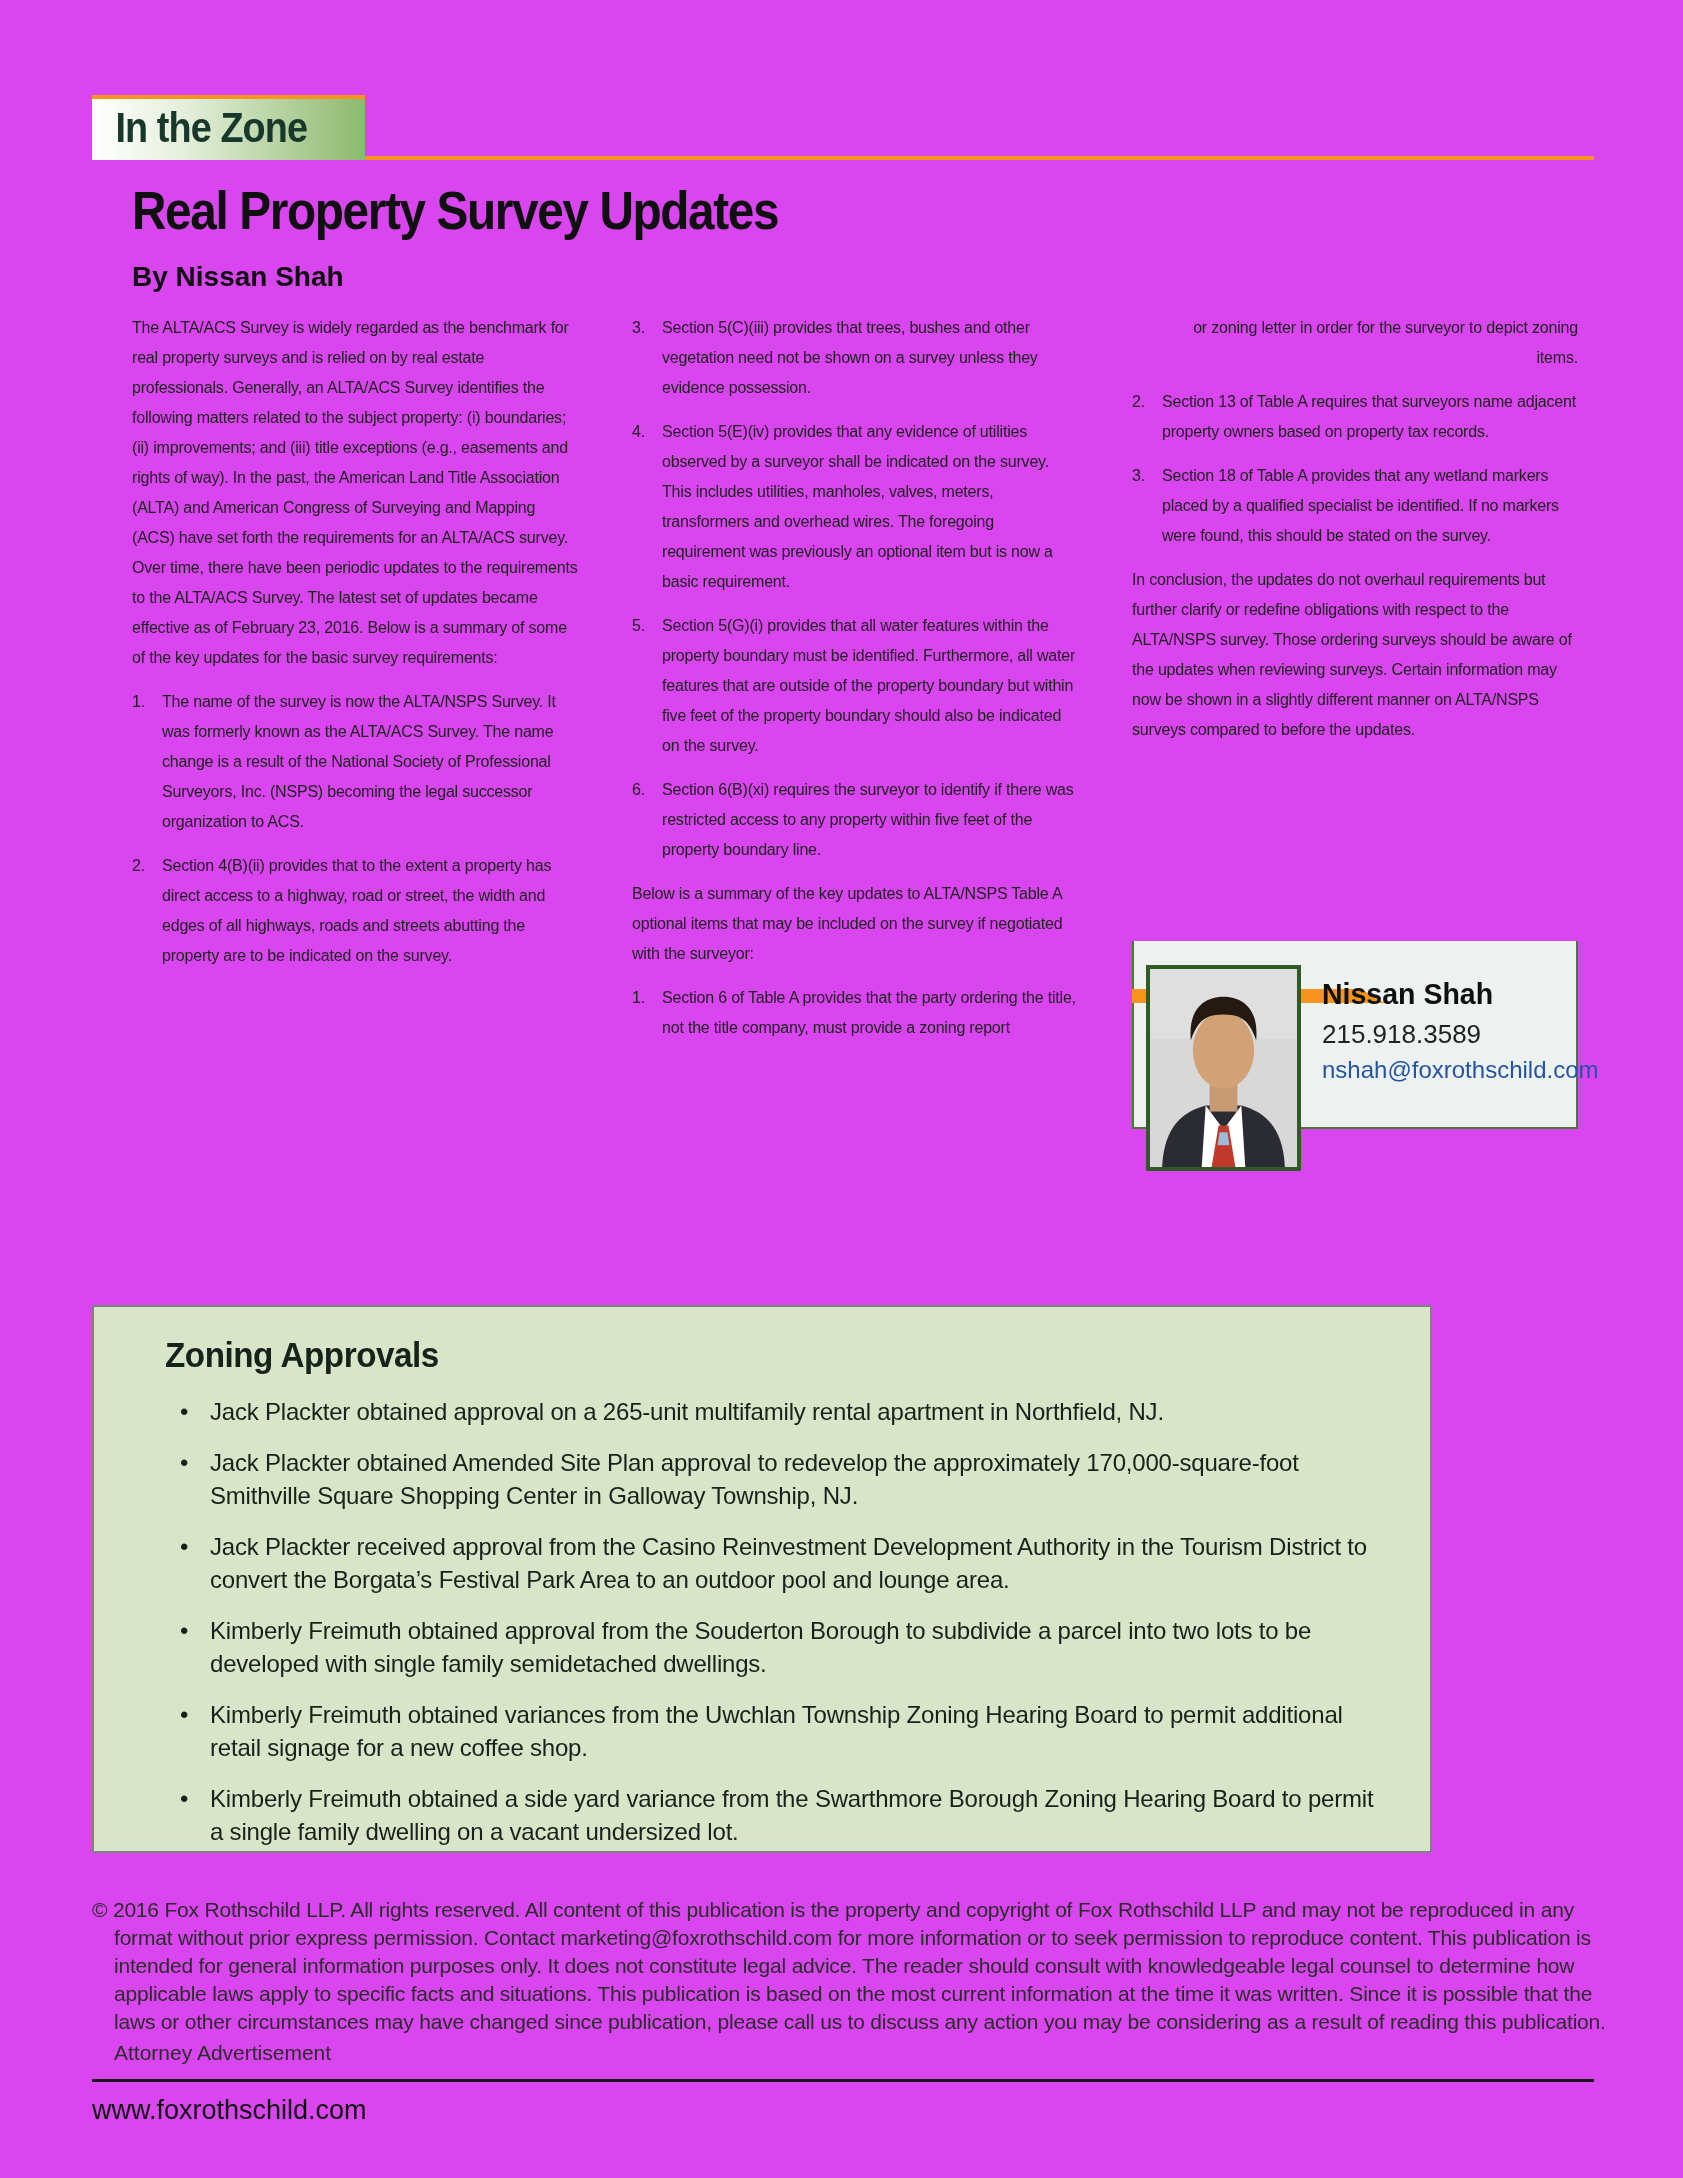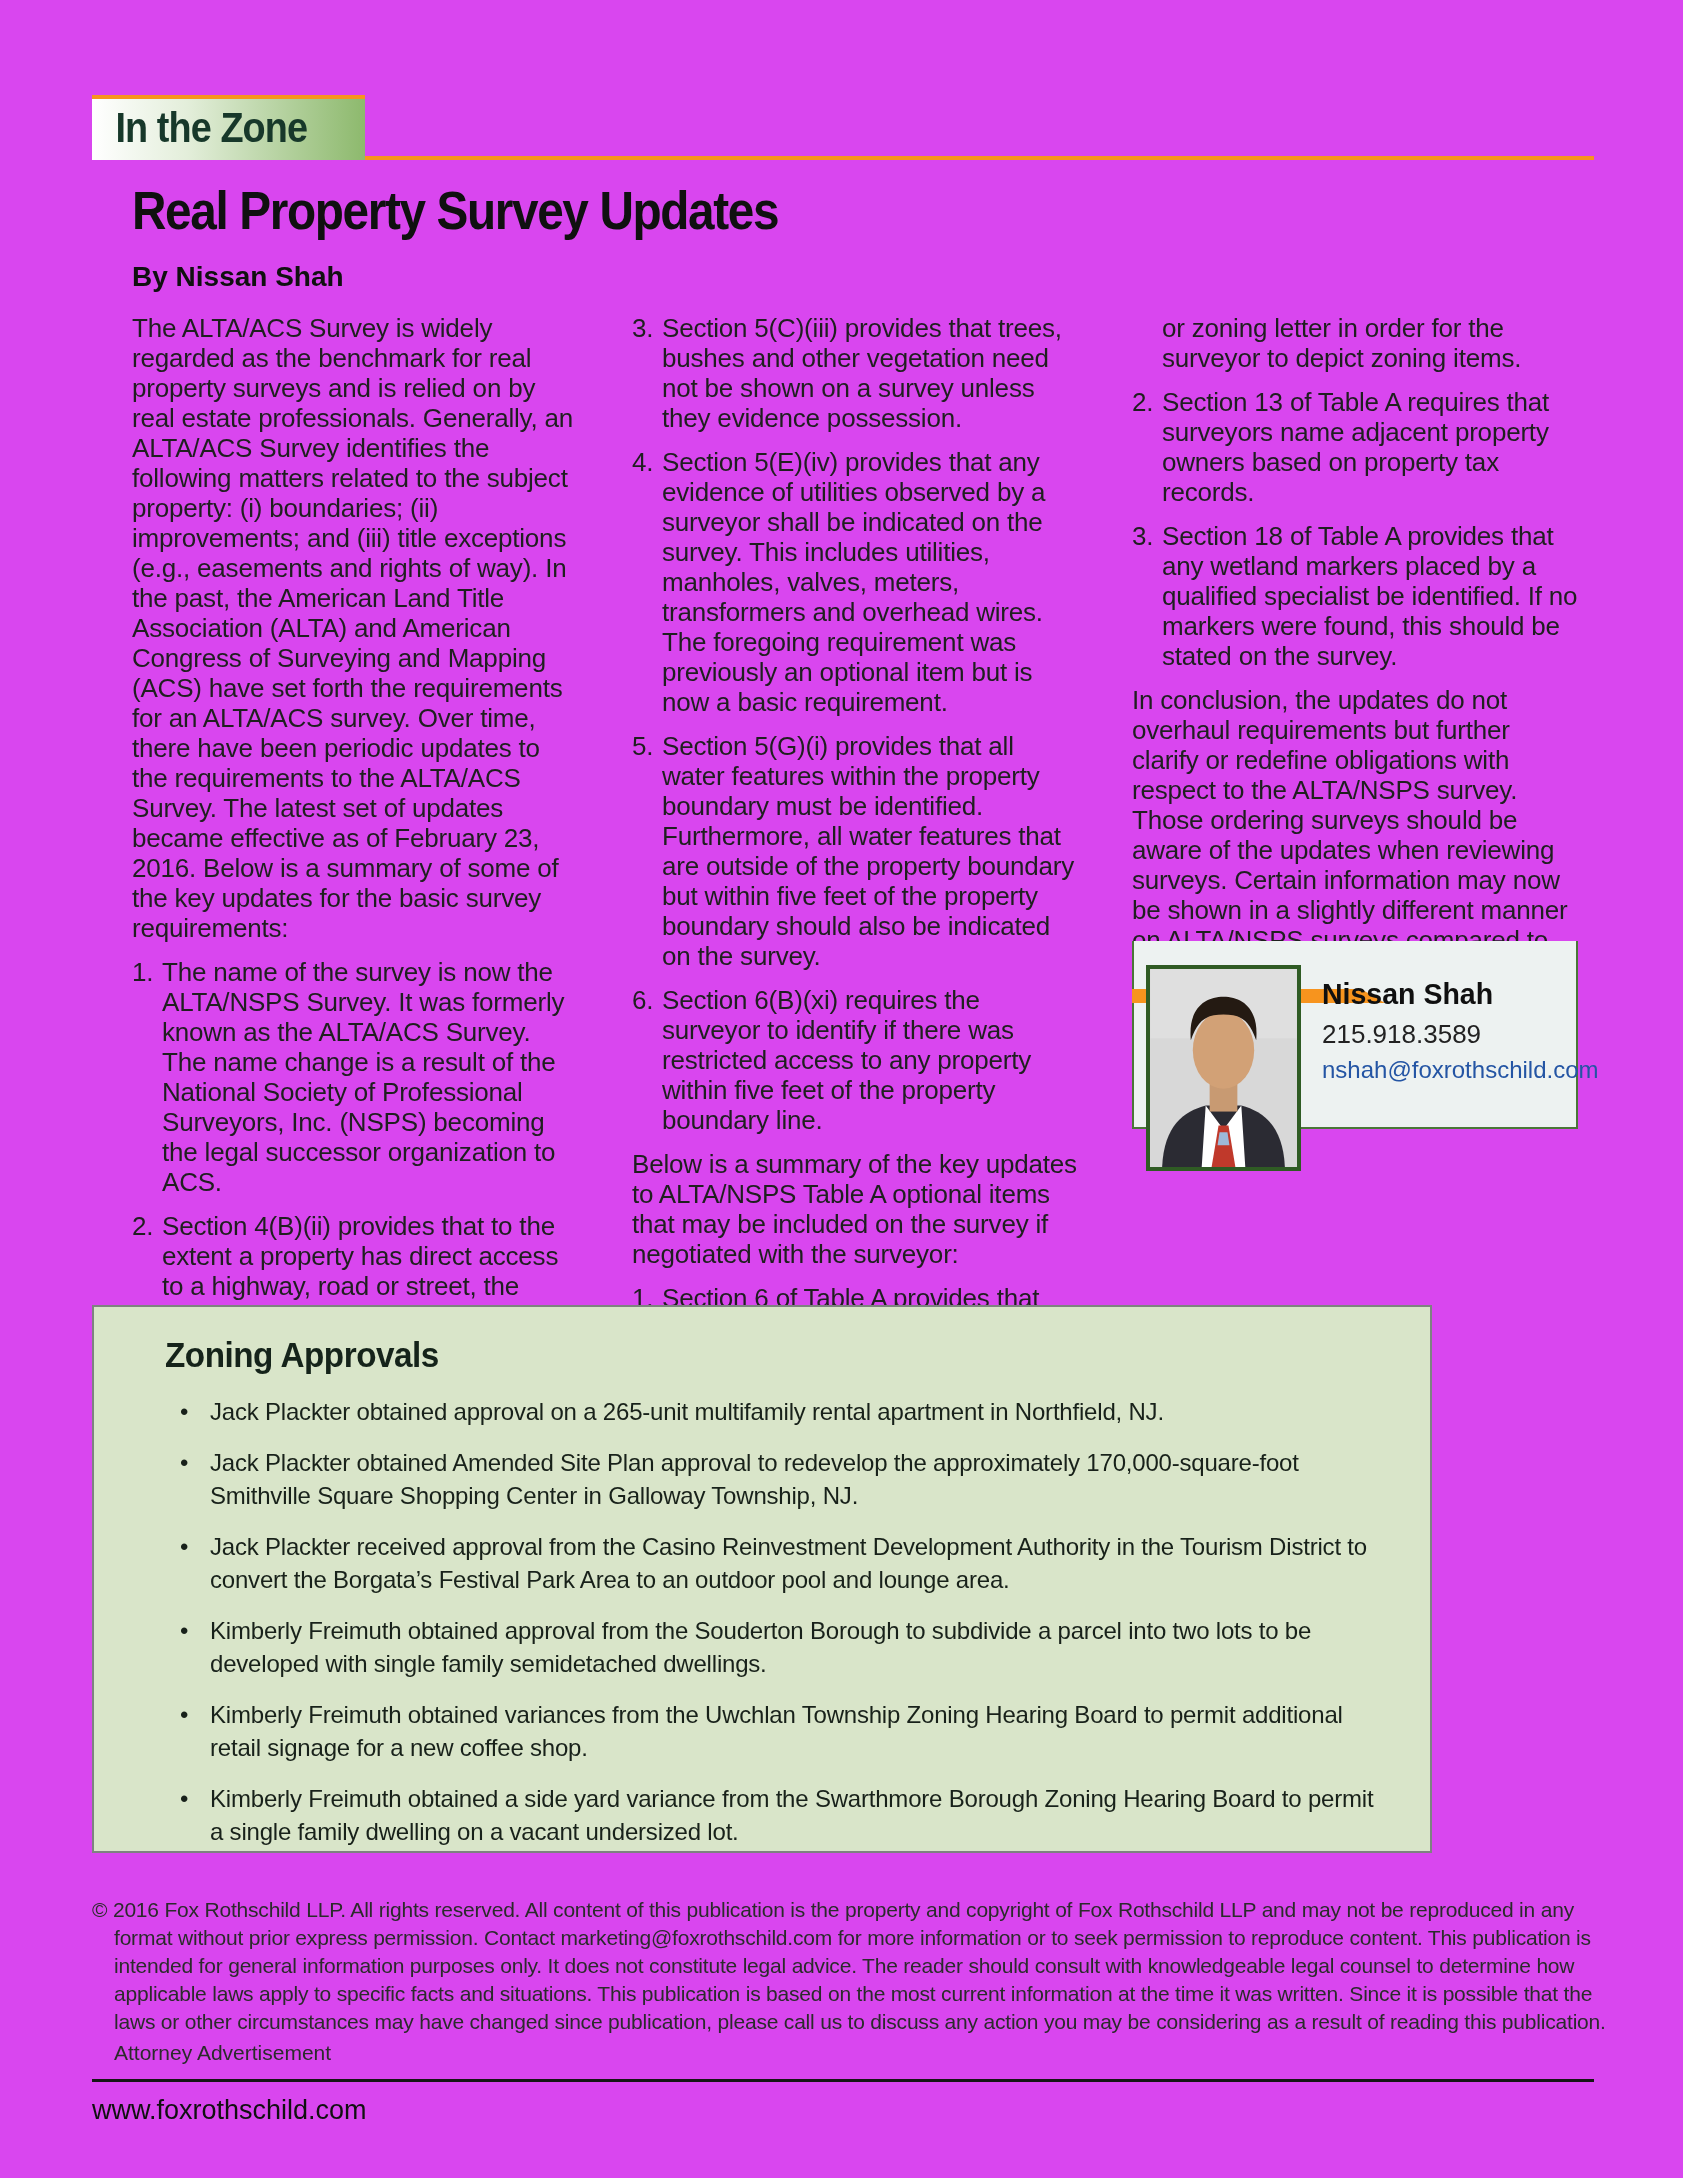--- a/index.html
+++ b/index.html
@@ -15,26 +15,26 @@
   .banner span{display:inline-block;font-size:42px;font-weight:bold;color:#17382A;
                line-height:57px;padding-left:26px;letter-spacing:-1px;
                transform:scaleX(.9);transform-origin:0 50%;white-space:nowrap;}
 
   
   .article{position:absolute;left:132px;top:180px;width:1445px;}
   .title{margin:0;font-size:53px;font-weight:bold;color:#101010;letter-spacing:-1.5px;
          transform:scaleX(.9);transform-origin:0 0;white-space:nowrap;}
   .byline{margin-top:20px;font-size:28px;font-weight:bold;color:#101010;}
   .cols{display:flex;gap:54px;margin-top:20px;}
-  .col{width:446px;flex:none;font-size:26px;line-height:30px;letter-spacing:-0.2px;color:#1f1f1f;}
+  .col{width:446px;flex:none;font-size:16px;line-height:30px;letter-spacing:-0.2px;color:#1f1f1f;}
   .col p{margin:0 0 14px 0;}
   .li{display:flex;margin:0 0 14px 0;}
   .li .num{width:30px;flex:none;}
   .li .txt{flex:1;}
-  .cont{padding-left:30px;margin:0 0 14px 0;}
+  .cont{padding-left:30px;margin:0 0 14px 0;text-align:right;}
 
   
   .author-box{position:absolute;left:1132px;top:941px;width:446px;}
   .ab-header{position:relative;height:48px;z-index:2;
              background:linear-gradient(180deg,#558f43 0%,#3f7431 45%,#2b5621 100%);}
   .ab-header span{display:inline-block;color:#ffffff;font-size:31px;font-weight:bold;
                   line-height:48px;padding-left:26px;transform:scaleX(.92);transform-origin:0 50%;}
   .ab-accent{position:absolute;left:0;top:48px;width:253px;height:14px;background:#F7941E;z-index:3;
              clip-path:polygon(0 0,calc(100% - 24px) 0,100% 100%,0 100%);}
   .ab-content{position:relative;height:188px;background:#EDF2F1;box-sizing:border-box;

